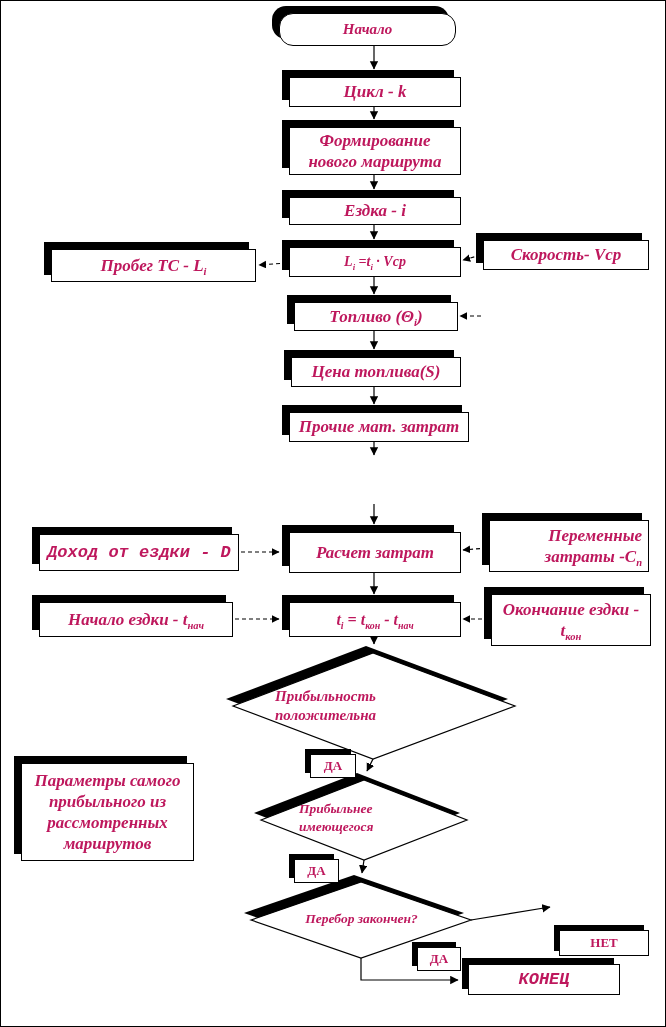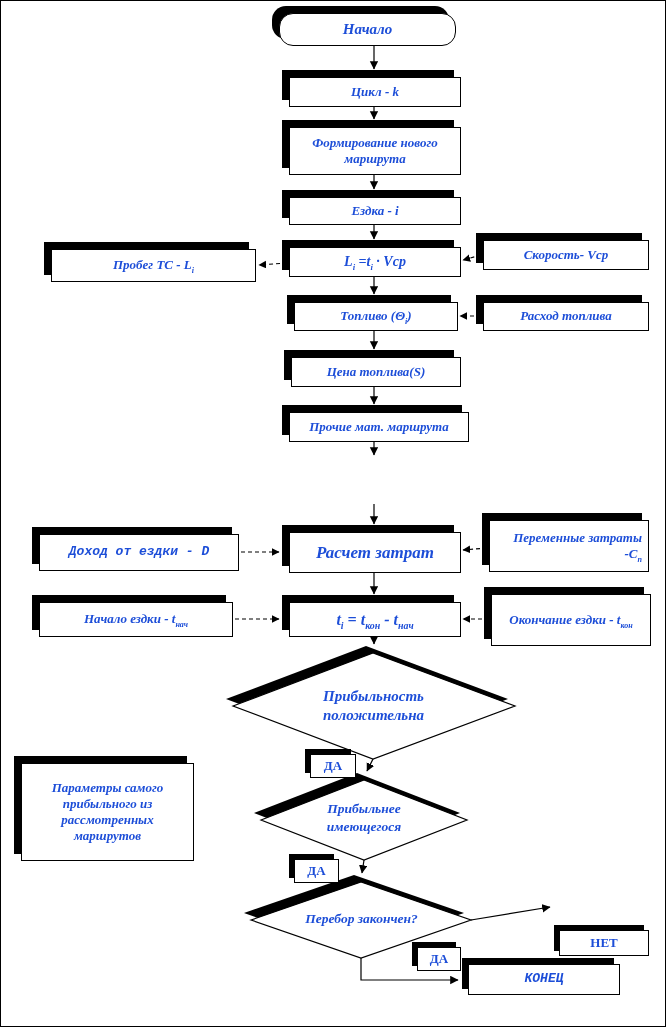--- a/index.html
+++ b/index.html
@@ -1,37 +1,37 @@
 <!DOCTYPE html>
 <html><head>
 <meta charset="utf-8">
 <style>
   html,body{margin:0;padding:0;background:#fff;}
   .canvas{
     position:relative;width:666px;height:1027px;background:#fff;
     border:1px solid #000;box-sizing:border-box;overflow:hidden;
-    font-family:"Liberation Serif", serif;color:#1d4ed8;
+    font-family:"Liberation Serif", serif;color:#be185d;
   }
   .wires{position:absolute;left:0;top:0;}
   .box{
     position:absolute;background:#fff;border:1px solid #000;
     box-shadow:-7px -7px 0 #000;
     display:flex;align-items:center;justify-content:center;text-align:center;
-    font-weight:bold;font-style:italic;font-size:13px;line-height:1.25;
+    font-weight:bold;font-style:italic;font-size:17px;line-height:1.25;
     padding:2px 6px;box-sizing:border-box;
   }
   .rounded{border-radius:14px;}
   .tag{box-shadow:-5px -5px 0 #000;font-style:normal;font-size:13px;padding:1px 4px;}
   sub{font-size:0.62em;line-height:0;}
   .xl{font-size:20px;}
   .diamond{position:absolute;}
   .diamond svg{position:absolute;left:0;top:0;}
   .dtext{
     position:absolute;left:0;top:0;right:0;bottom:0;
-    display:flex;align-items:center;justify-content:center;text-align:center;
+    display:flex;align-items:center;justify-content:center;
     font-weight:bold;font-style:italic;line-height:1.3;
   }
   
   #n-start{left:278px;top:12px;width:177px;height:33px;font-size:15px;}
   #n-cycle{left:288px;top:76px;width:172px;height:30px;}
   #n-form{left:288px;top:126px;width:172px;height:48px;}
   #n-trip{left:288px;top:196px;width:172px;height:28px;text-align:center;}
   #n-formula{left:288px;top:246px;width:172px;height:30px;font-size:14px;}
   #n-fuel{left:293px;top:301px;width:164px;height:29px;}
   #n-price{left:290px;top:356px;width:170px;height:30px;}
@@ -115,21 +115,21 @@
   <div class="box" id="n-formula">
       <span><span>L</span><sub>i</sub><span> =t</span><sub>i</sub><span> · Vср</span></span>
     </div>
   <div class="box" id="n-fuel">
       <span><span>Топливо (Θ</span><sub>i</sub><span>)</span></span>
     </div>
   <div class="box" id="n-price">
       <span>Цена топлива(S)</span>
     </div>
   <div class="box" id="n-other">
-      <span>Прочие мат. маршрута</span>
+      <span>Прочие мат. затрат</span>
     </div>
   <div class="box" id="n-calc">
       <span>Расчет затрат</span>
     </div>
   <div class="box" id="n-time">
       <span><span>t</span><sub>i</sub><span> = t</span><sub>кон</sub><span> - t</span><sub>нач</sub></span>
     </div>
 
   <div class="box" id="n-probeg">
       <span><span>Пробег ТС - L</span><sub>i</sub></span>
@@ -139,23 +139,20 @@
     </div>
   <div class="box" id="n-nachalo">
       <span><span>Начало ездки - t</span><sub>нач</sub></span>
     </div>
   <div class="box" id="n-params">
       <span>Параметры самого прибыльного из рассмотренных маршрутов</span>
     </div>
 
   <div class="box" id="n-skorost">
       <span>Скорость- Vср</span>
-    </div>
-  <div class="box" id="n-rashod">
-      <span>Расход топлива</span>
     </div>
   <div class="box" id="n-peremen">
       <span><span>Переменные затраты -С</span><sub>п</sub></span>
     </div>
   <div class="box" id="n-okonch">
       <span><span>Окончание ездки - t</span><sub>кон</sub></span>
     </div>
   <div class="box tag" id="n-net">
       <span>НЕТ</span>
     </div>

